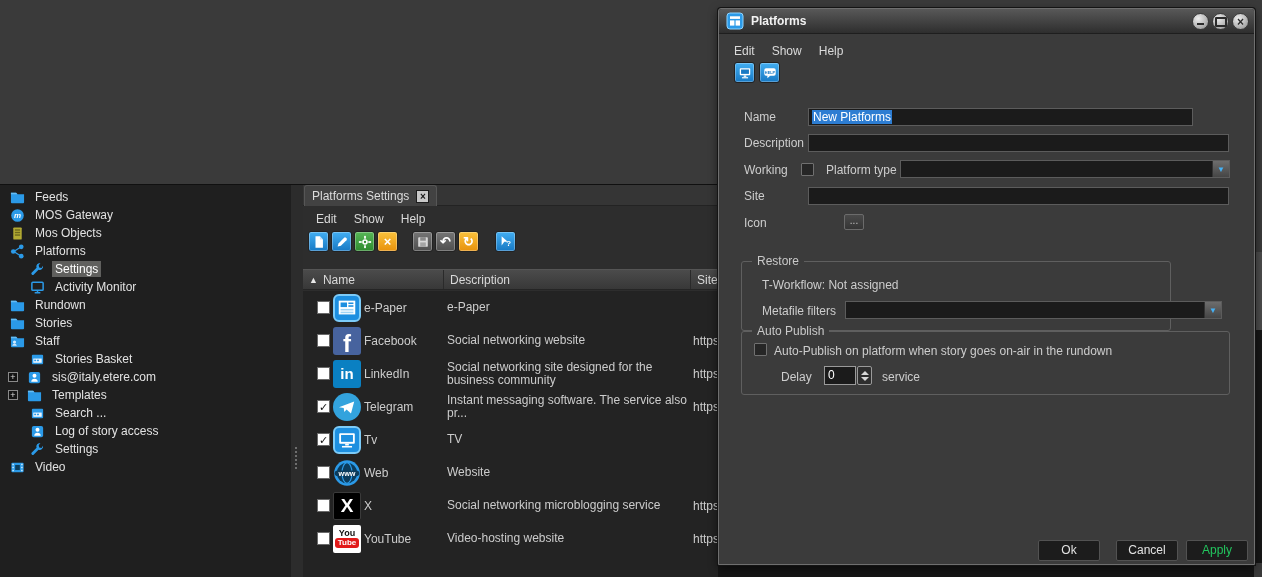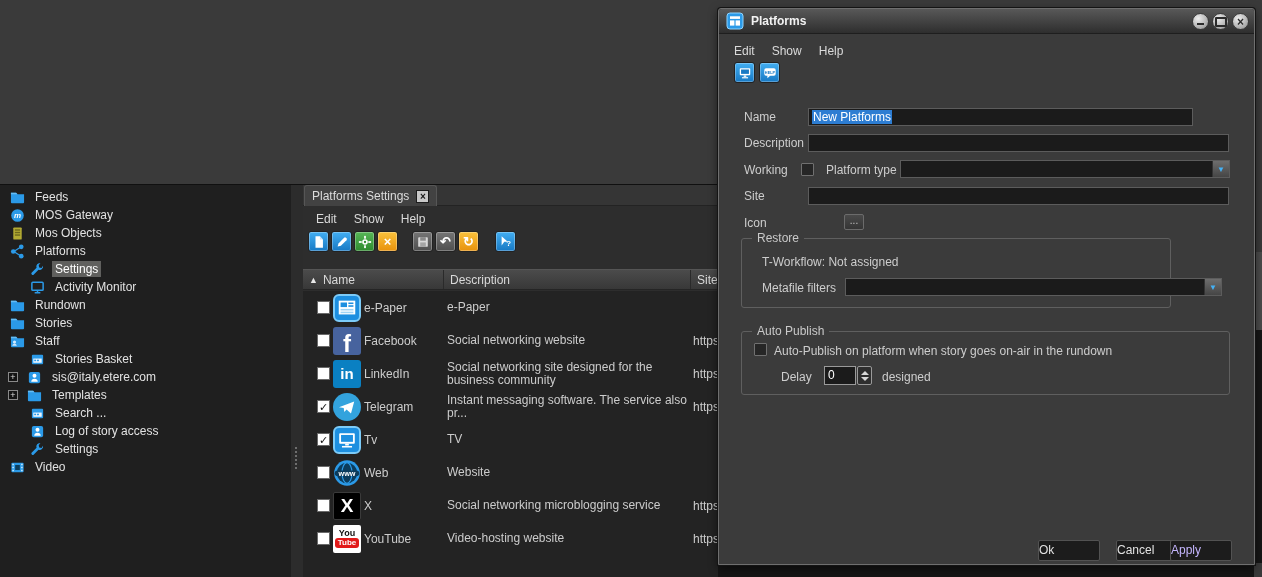--- a/index.html
+++ b/index.html
@@ -129,22 +129,22 @@
                 padding:0 3px; }
   .spin-btn { position:absolute; width:15px; height:19px; background:#2e2e2e;
               border:1px solid #9a9a9a; border-radius:2px; display:flex; flex-direction:column;
               align-items:center; justify-content:center; gap:2px; }
   .tri-up { width:0; height:0; border-left:4px solid transparent; border-right:4px solid transparent;
             border-bottom:4px solid #d8d8d8; }
   .tri-down { width:0; height:0; border-left:4px solid transparent; border-right:4px solid transparent;
               border-top:4px solid #d8d8d8; }
   .dlg-btn { position:absolute; width:62px; height:21px; background:#1c1c1c;
              border:1px solid #525252; border-radius:2px; color:#e2e2e2; font-size:12px;
-             text-align:left; line-height:19px; }
-  .dlg-btn.disabled { color:#c4b5fd; }
+             text-align:center; line-height:19px; }
+  .dlg-btn.disabled { color:#22c55e;margin-left:16px; }
 
   
   .right-strip { position:absolute; left:1254px; top:0; width:8px; height:577px;
                  background:#3a3a3a; z-index:5; }
   .rs-thumb { position:absolute; left:0; top:252px; width:8px; height:78px; background:#4b4b4b; }
   .rs-dark  { position:absolute; left:0; top:330px; width:8px; height:233px; background:#161616; }
   .bottom-strip { position:absolute; left:718px; top:565px; width:537px; height:12px;
                   background:#151515; z-index:2; }
 </style>
 </head>
@@ -593,41 +593,41 @@
       <span></span>
       <span class="combo-btn"></span>
     </div>
 
     <span class="dlg-label" style="left:25px; top:180px">Site</span>
     <div class="dlg-input" style="left:89px; top:178px; width:421px"></div>
 
     <span class="dlg-label" style="left:25px; top:207px">Icon</span>
     <span class="dots-btn" style="left:125px; top:205px">...</span>
 
-    <div class="groupbox" style="left:22px; top:229px; width:430px; height:70px">
+    <div class="groupbox" style="left:22px; top:252px; width:430px; height:70px">
       <span class="legend">Restore</span>
       <span class="dlg-label" style="left:20px; top:16px">T-Workflow: Not assigned</span>
       <span class="dlg-label" style="left:20px; top:42px">Metafile filters</span>
       <div class="combo" style="left:103px; top:39px; width:377px">
         <span></span>
         <span class="combo-btn"></span>
       </div>
     </div>
 
     <div class="groupbox" style="left:22px; top:322px; width:489px; height:64px">
       <span class="legend">Auto Publish</span>
       <span class="dlg-checkbox" style="left:12px; top:11px"></span>
       <span class="dlg-label" style="left:32px; top:12px">Auto-Publish on platform when story goes on-air in the rundown</span>
       <span class="dlg-label" style="left:39px; top:38px">Delay</span>
       <span class="spin-input" style="left:82px; top:34px">0</span>
       <span class="spin-btn" style="left:115px; top:34px">
         <span class="tri-up"></span>
         <span class="tri-down"></span>
       </span>
-      <span class="dlg-label" style="left:140px; top:38px">designed</span>
+      <span class="dlg-label" style="left:140px; top:38px">service</span>
     </div>
 
     <span class="dlg-btn" style="left:319px; top:531px">Ok</span>
     <span class="dlg-btn" style="left:397px; top:531px">Cancel</span>
     <span class="dlg-btn disabled" style="left:451px; top:531px">Apply</span>
   </div>
 
   <div class="right-strip">
     <div class="rs-thumb"></div>
     <div class="rs-dark"></div>

